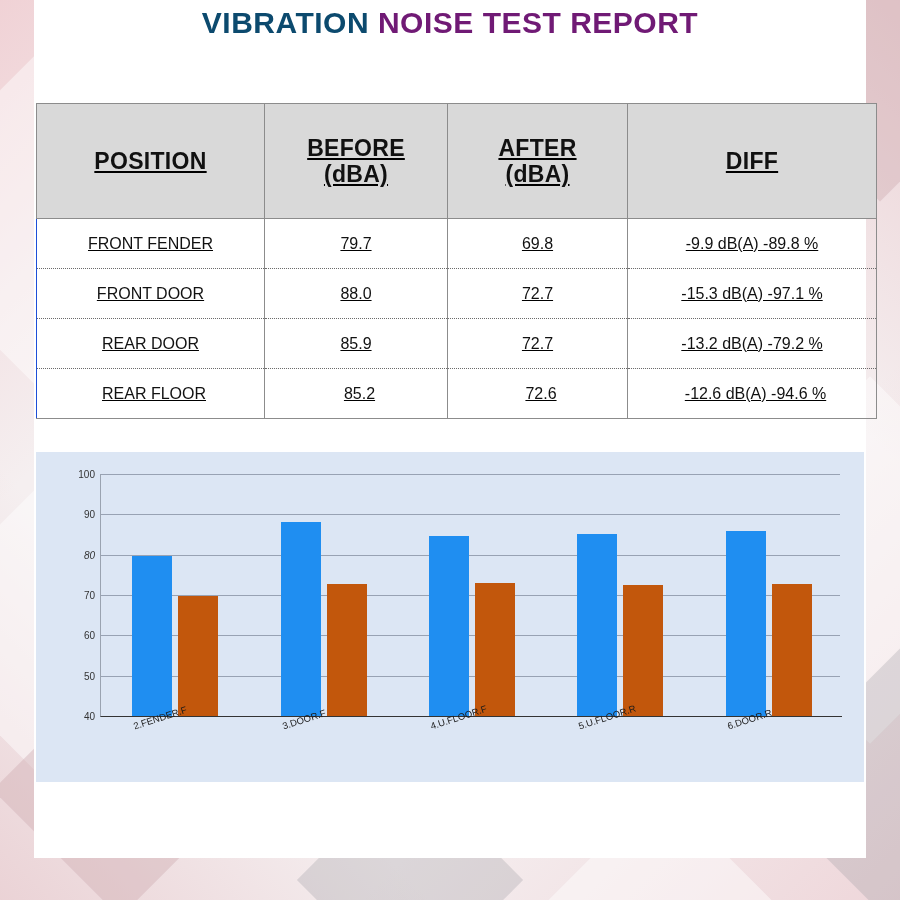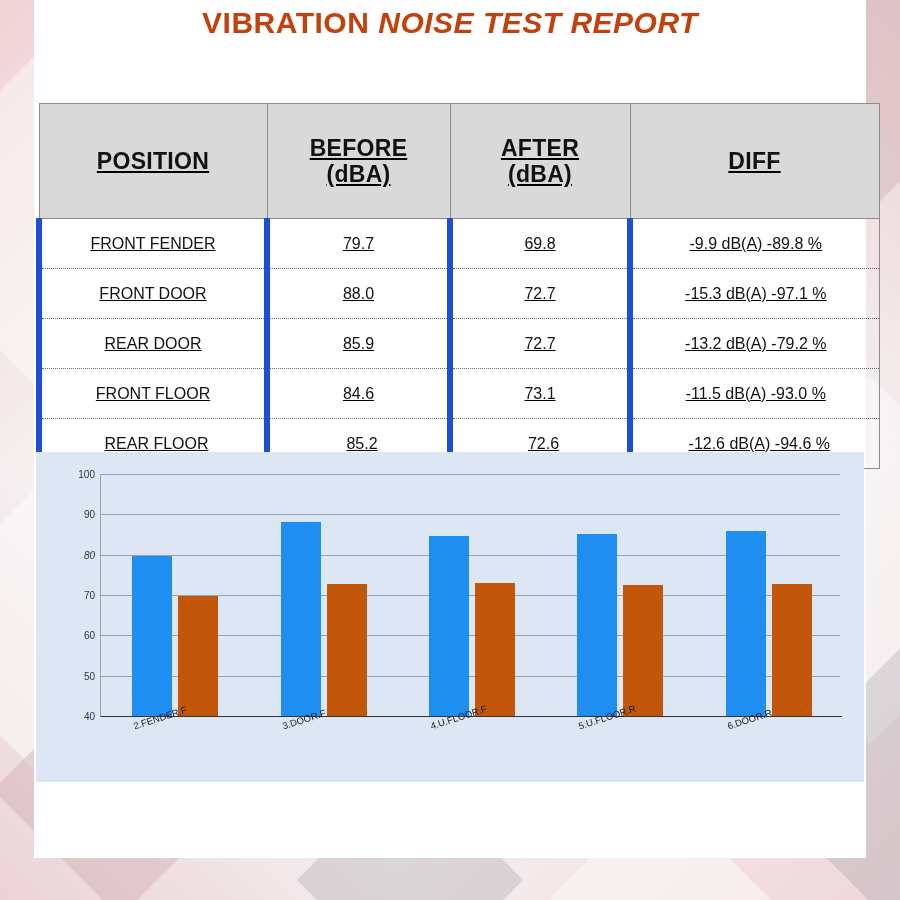--- a/index.html
+++ b/index.html
@@ -63,22 +63,22 @@
     position: absolute;
     left: 0;
     top: 6px;
     width: 832px;
     text-align: center;
     font-size: 30px;
     font-weight: bold;
     letter-spacing: 0.5px;
     white-space: nowrap;
   }
-  .title .t-red { color: #c2410c; }
-  .title .t-black { color: #c2410c; font-style: italic; }
+  .title .t-red { color: #0c4a6e; }
+  .title .t-black { color: #701a75; }
 
   
   .table-wrap {
     position: absolute;
     left: 2px;
     top: 103px;
     width: 828px;
   }
   table.report {
     border-collapse: collapse;
@@ -91,21 +91,21 @@
     border: 1px solid #8c8c8c;
     height: 112px;
     font-size: 23px;
     font-weight: bold;
     color: #111;
     letter-spacing: 0.3px;
     line-height: 1.15;
   }
   table.report th .sub { display: block; }
   table.report td {
-    border-left: 6px solid #1d4ed8;
+    border-left: 1px solid #1d4ed8;
     border-right: 1px solid #8c8c8c;
     border-bottom: 1px dotted #6b6b6b;
     border-top: none;
     height: 47px;
     font-size: 16px;
     color: #111;
     text-align: center;
   }
   table.report tbody tr:last-child td {
     border-bottom: 1px solid #8c8c8c;
@@ -233,26 +233,20 @@
             <td>72.7</td>
             <td>-15.3 dB(A) -97.1 %</td>
           </tr>
           <tr>
             <td>REAR DOOR</td>
             <td>85.9</td>
             <td>72.7</td>
             <td>-13.2 dB(A) -79.2 %</td>
           </tr>
           <tr>
-            <td>FRONT FLOOR</td>
-            <td>84.6</td>
-            <td>73.1</td>
-            <td>-11.5 dB(A) -93.0 %</td>
-          </tr>
-          <tr>
             <td>REAR FLOOR</td>
             <td>85.2</td>
             <td>72.6</td>
             <td>-12.6 dB(A) -94.6 %</td>
           </tr>
         </tbody>
       </table>
     </div>
 
     <div class="chart-panel">

